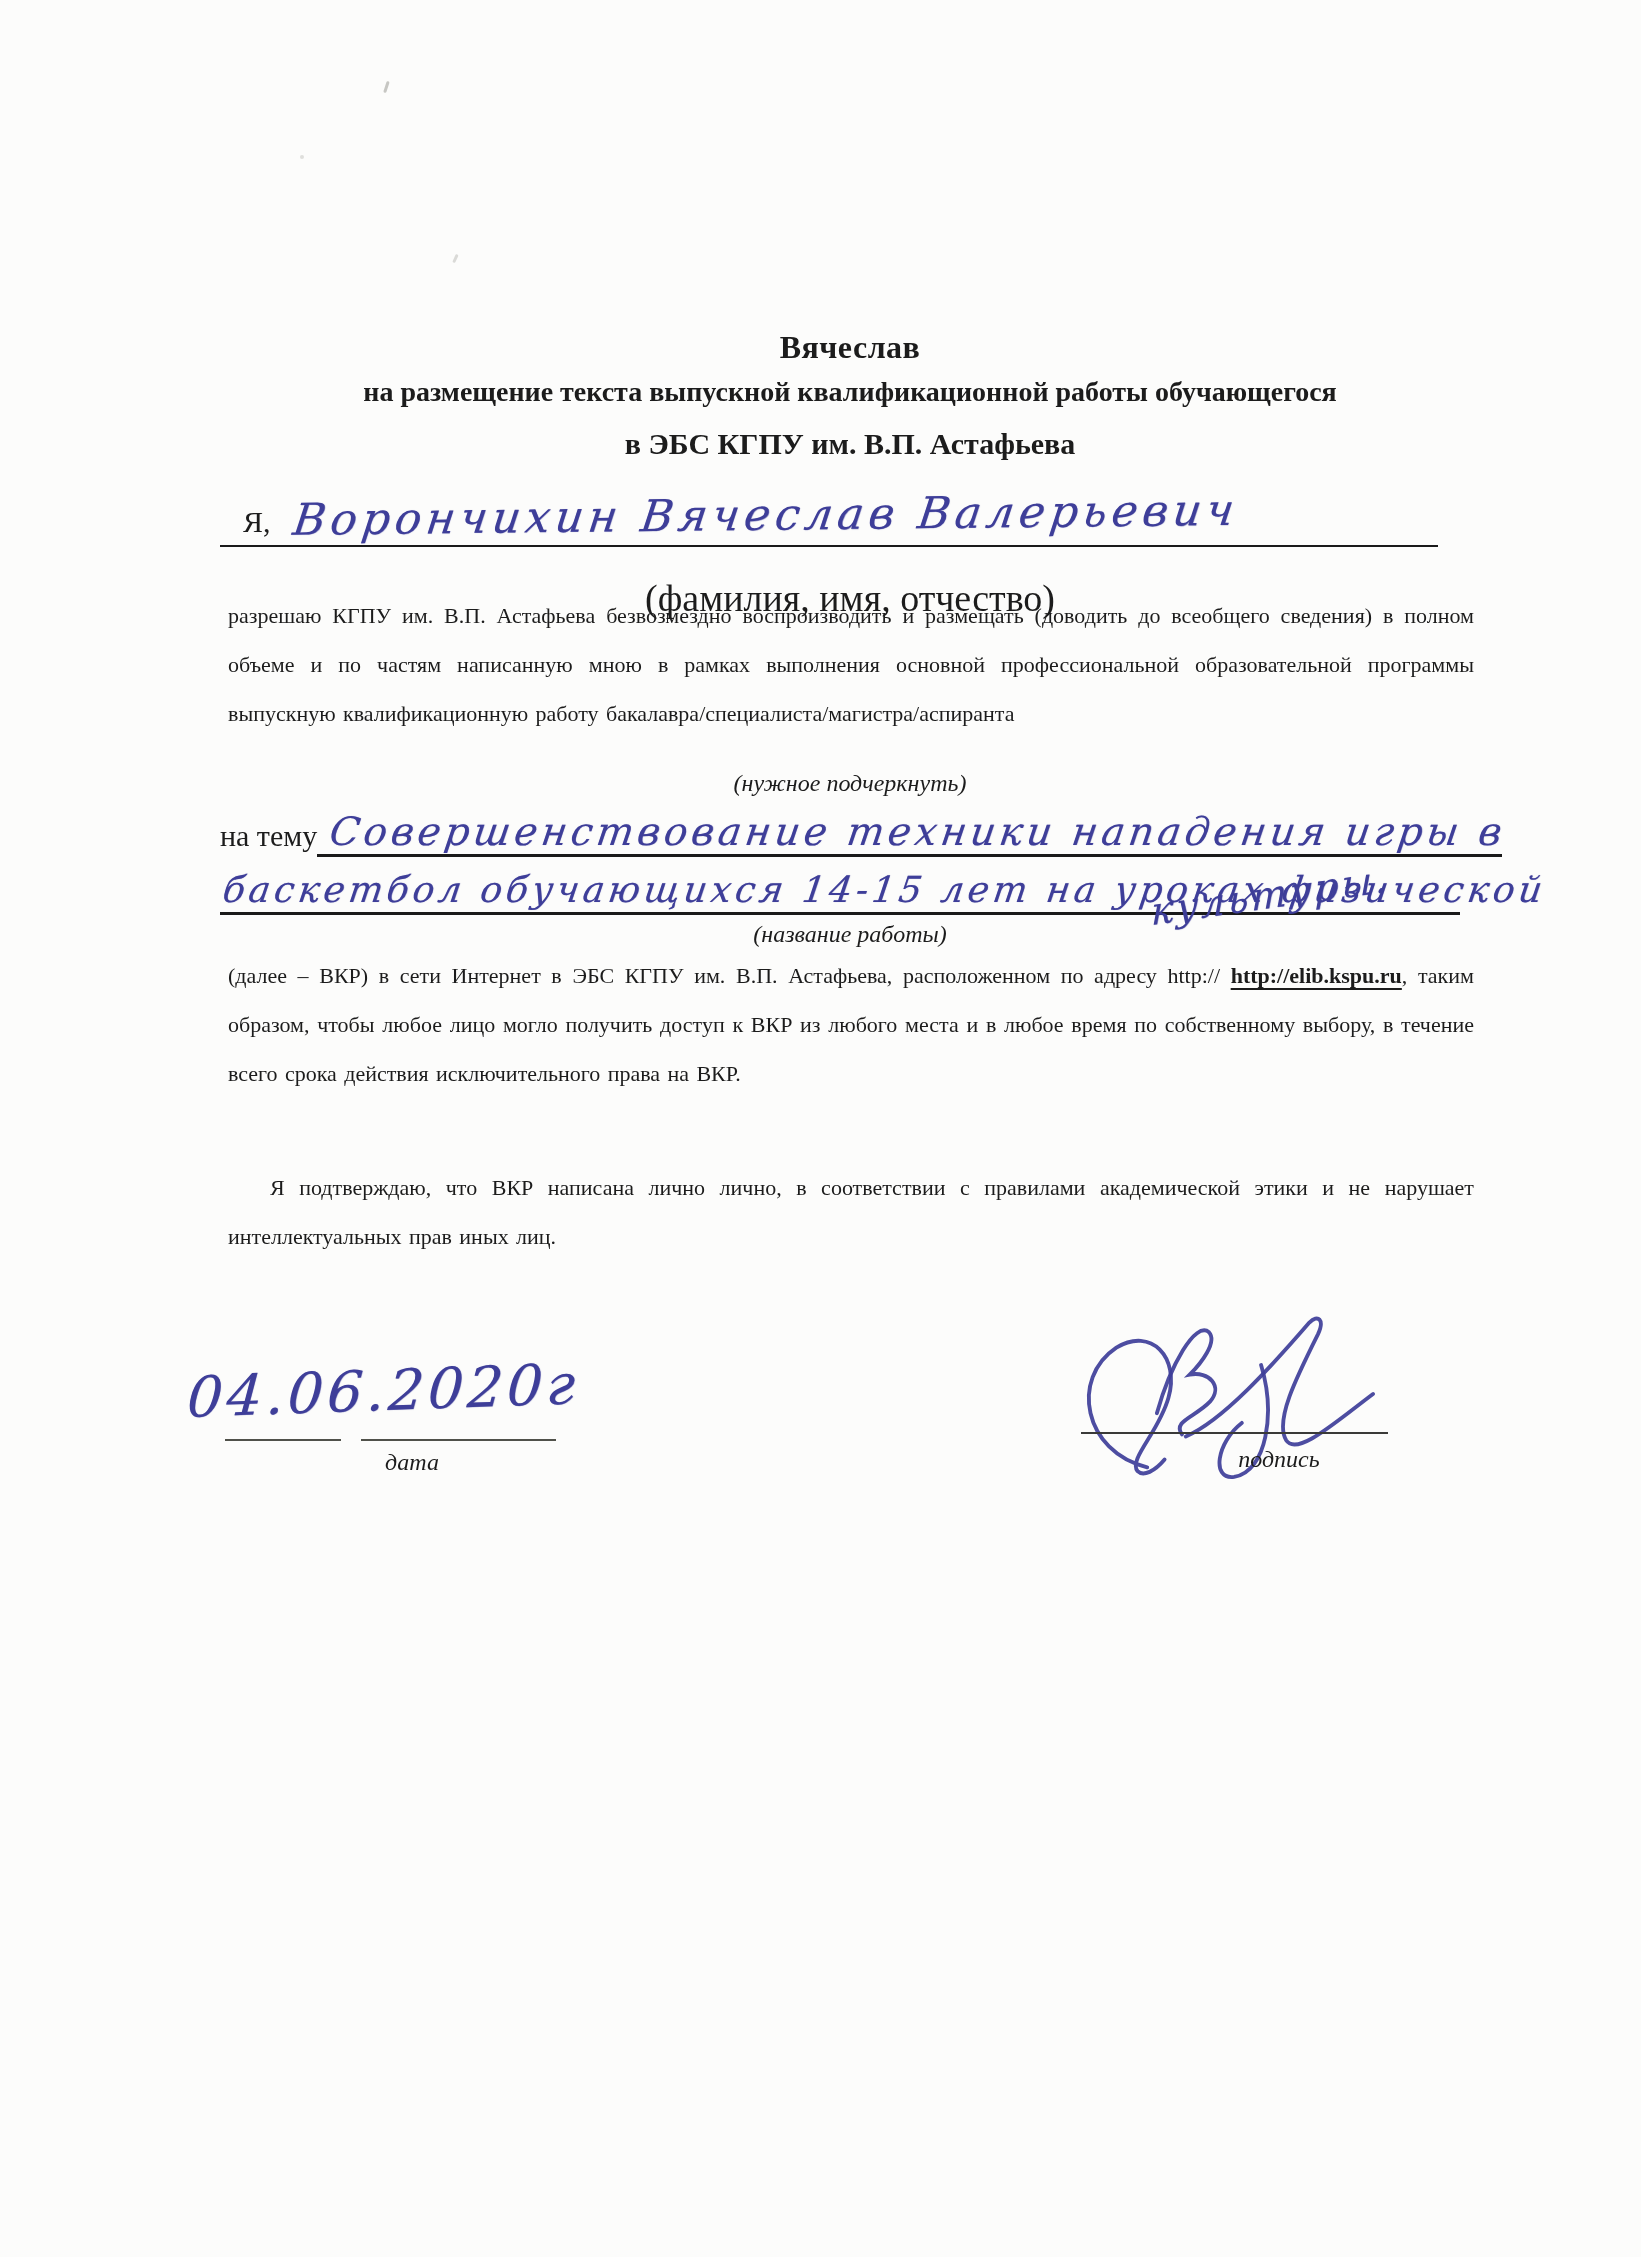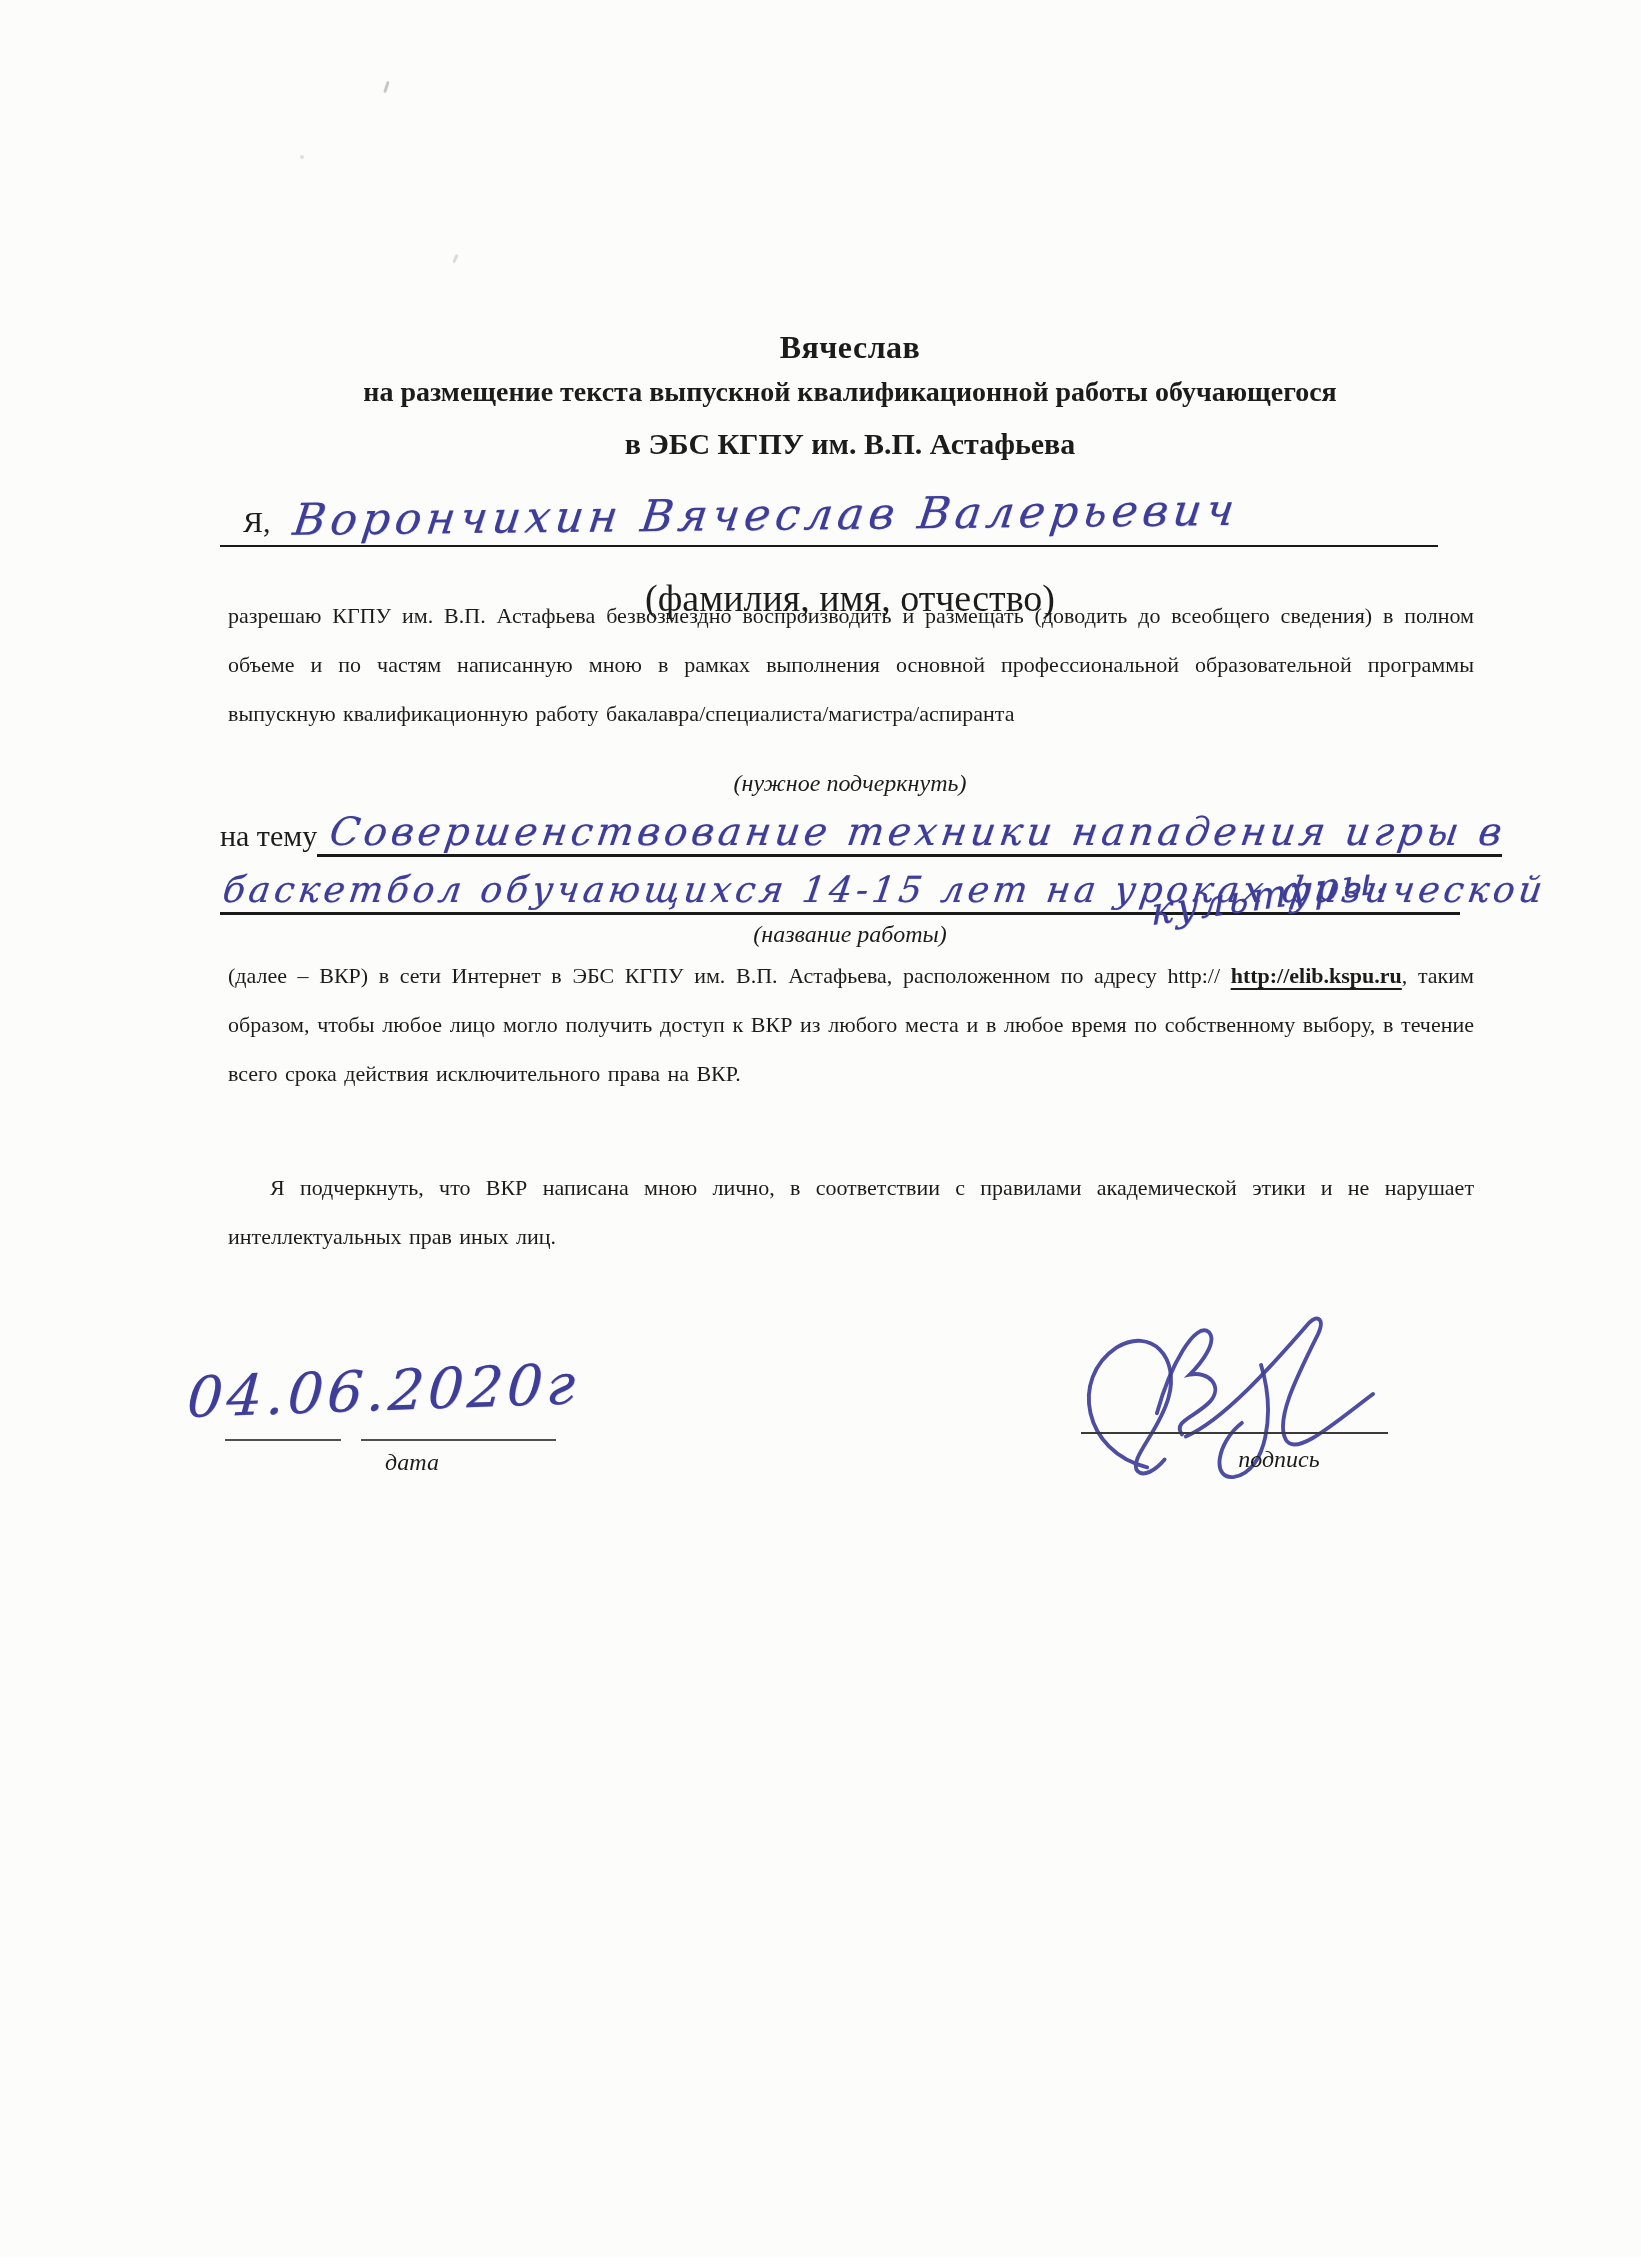--- a/index.html
+++ b/index.html
@@ -111,21 +111,21 @@
   <div class="topic-row2">
     <span class="hw hw-topic2">баскетбол обучающихся 14-15 лет на уроках физической</span>
   </div>
   <div class="hw hw-topic3">культуры.</div>
   <div class="centered caption caption-work">(название работы)</div>
 
   <div class="para p2">
     <span>(далее – ВКР) в сети Интернет в ЭБС КГПУ им. В.П. Астафьева, расположенном по адресу </span><span class="bold">http:// </span><span class="bold-underline">http://elib.kspu.ru</span><span class="bold">,</span><span> таким образом, чтобы любое лицо могло получить доступ к ВКР  из любого места и в любое время по собственному выбору, в течение всего срока действия исключительного права на ВКР.</span>
   </div>
 
-  <div class="para p3">Я подчеркнуть, что ВКР написана мною лично, в соответствии с правилами академической этики и не нарушает интеллектуальных прав иных лиц.</div>
+  <div class="para p3">Я подтверждаю, что ВКР написана лично лично, в соответствии с правилами академической этики и не нарушает интеллектуальных прав иных лиц.</div>
 
   <div class="hw hw-date">04.06.2020г</div>
   <div class="rule date-rule1"></div>
   <div class="rule date-rule2"></div>
   <div class="caption label-date">дата</div>
 
   <svg class="signature-svg" width="386" height="203" viewBox="0 0 400 210" xmlns="http://www.w3.org/2000/svg">
     <path d="M 108 168 C 42 152, 28 76, 76 44 C 112 22, 142 54, 130 96 C 120 132, 88 160, 98 172 C 104 178, 116 172, 126 160"></path>
     <path d="M 118 112 C 132 62, 158 16, 172 28 C 181 38, 164 60, 152 72 C 172 68, 187 84, 173 100 C 158 116, 134 120, 144 134"></path>
     <path d="M 148 136 C 186 120, 238 62, 276 18 C 285 9, 292 15, 285 30 C 262 76, 240 120, 252 140 C 263 157, 302 122, 342 92"></path>

